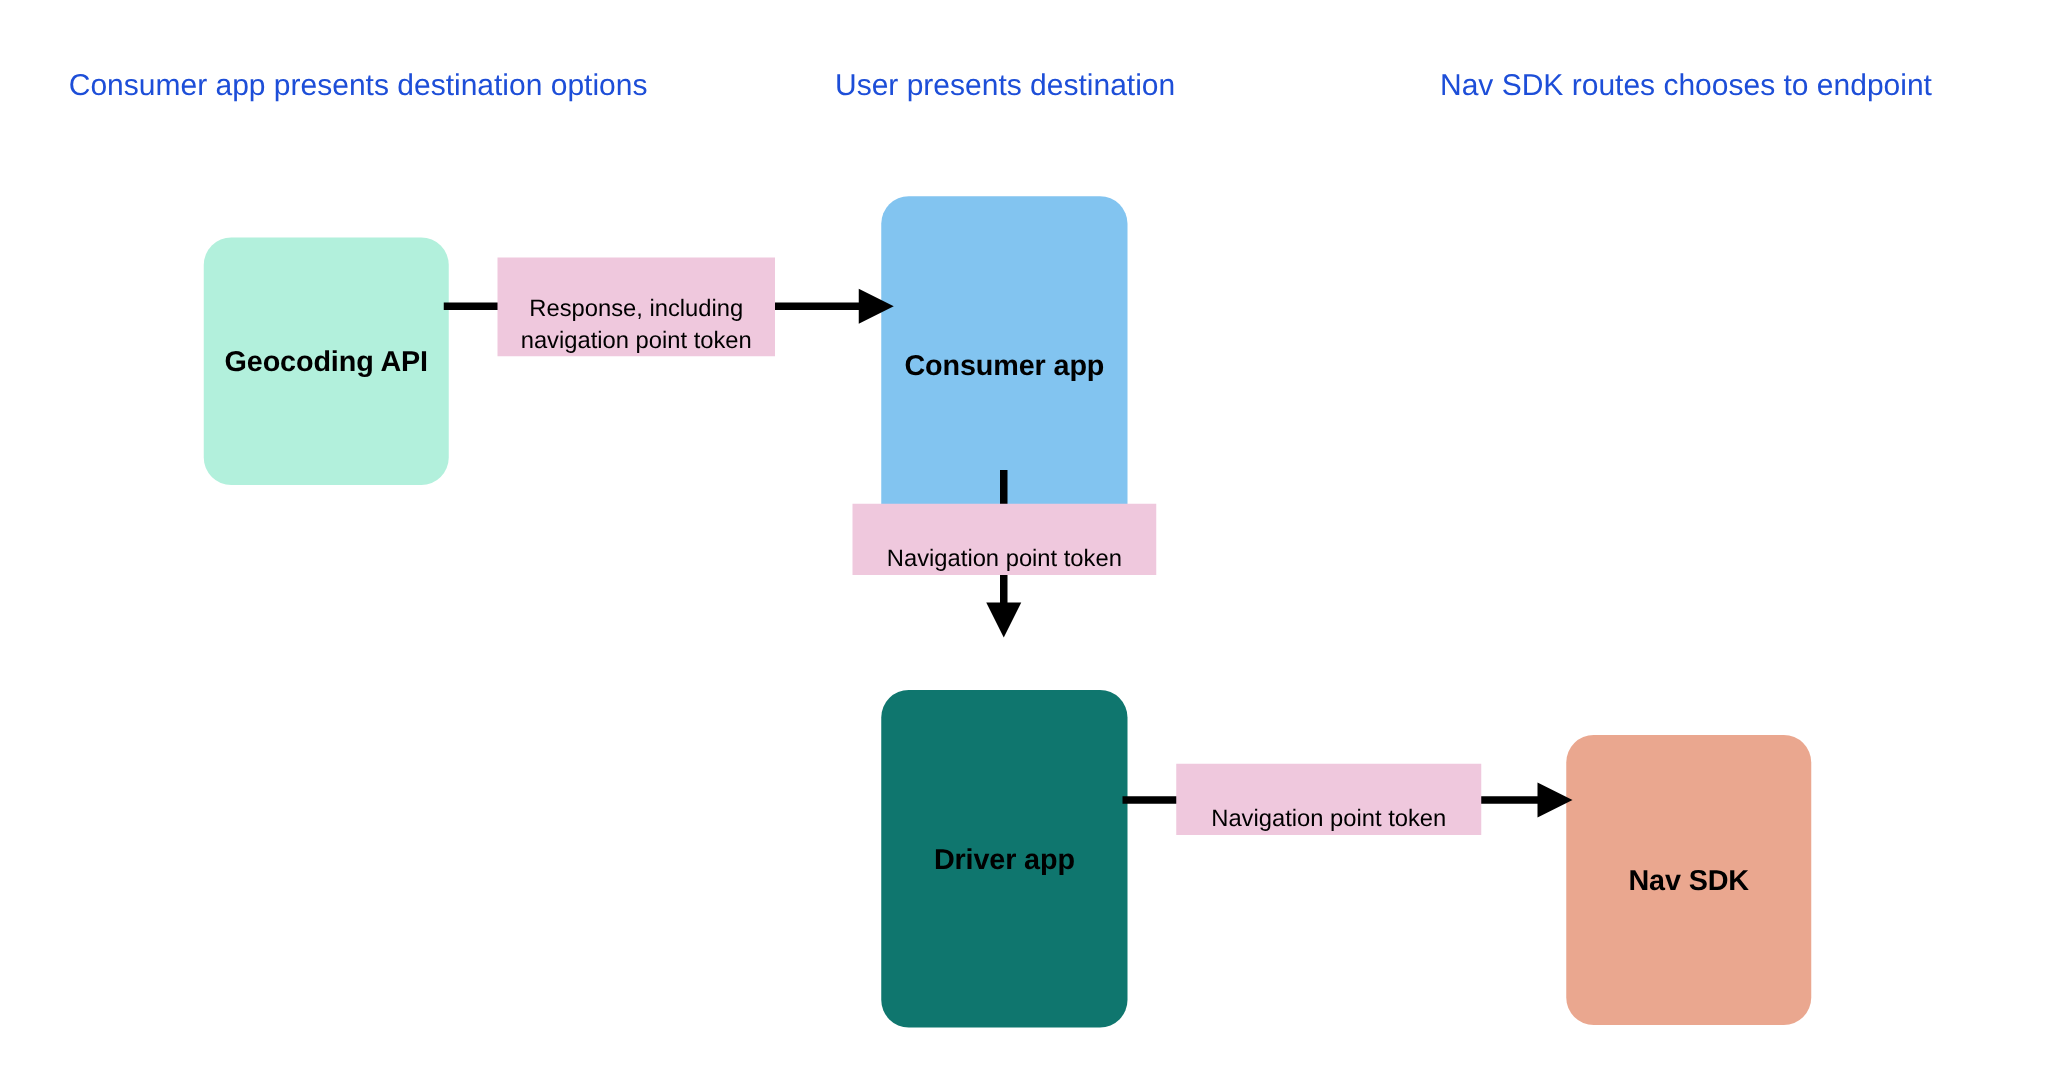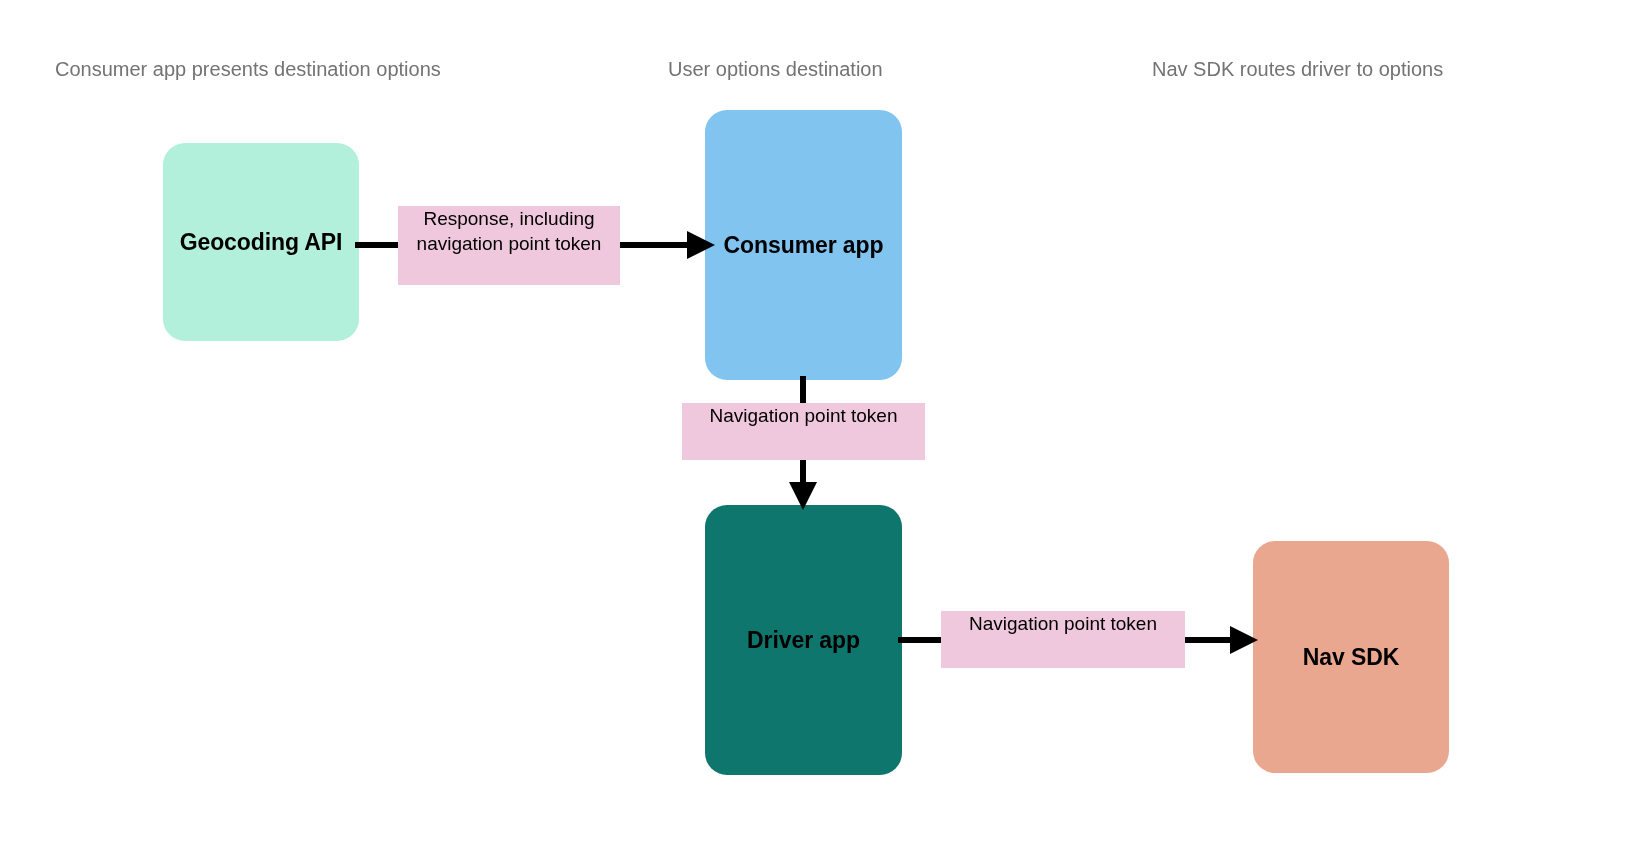--- a/index.html
+++ b/index.html
@@ -14,46 +14,47 @@
   }
   #canvas {
     position: relative;
     width: 1646px;
     height: 868px;
     background: #ffffff;
     overflow: hidden;
   }
   .col-header {
     position: absolute;
-    font-size: 20px;
+    font-size: 24px;
     line-height: 28px;
-    color: #737373;
+    color: #1d4ed8;
     font-weight: 400;
     white-space: nowrap;
   }
   .node {
     position: absolute;
     border-radius: 22px;
     display: flex;
     align-items: center;
     justify-content: center;
     box-sizing: border-box;
+    margin-top: 47px;
   }
   .node-label {
     font-size: 23px;
     font-weight: 700;
     color: #000000;
     text-align: center;
     line-height: 28px;
     letter-spacing: -0.1px;
   }
   .edge-label {
     position: absolute;
     display: flex;
-    align-items: flex-start;
+    align-items: flex-end;
     justify-content: center;
     box-sizing: border-box;
     z-index: 3;
   }
   .edge-label-text {
     font-size: 19px;
     line-height: 25px;
     color: #000000;
     text-align: center;
     font-weight: 400;
@@ -67,23 +68,23 @@
     overflow: visible;
   }
 </style>
 </head>
 <body>
 
 <div id="canvas">
 
   <div class="col-header" style="left:55px; top:55px;">Consumer app presents destination options</div>
 
-  <div class="col-header" style="left:668px; top:55px;">User options destination</div>
+  <div class="col-header" style="left:668px; top:55px;">User presents destination</div>
 
-  <div class="col-header" style="left:1152px; top:55px;">Nav SDK routes driver to options</div>
+  <div class="col-header" style="left:1152px; top:55px;">Nav SDK routes chooses to endpoint</div>
 
   <div class="edge" style="left:355px; top:225px; width:360px; height:40px;">
     <svg width="360" height="40" viewBox="0 0 360 40">
       <line x1="0" y1="20" x2="342" y2="20" stroke="#000000" stroke-width="6"></line>
       <polygon points="360,20 332,6 332,34" fill="#000000"></polygon>
     </svg>
   </div>
 
   <div class="edge" style="left:783px; top:376px; width:40px; height:134px;">
     <svg width="40" height="134" viewBox="0 0 40 134">

